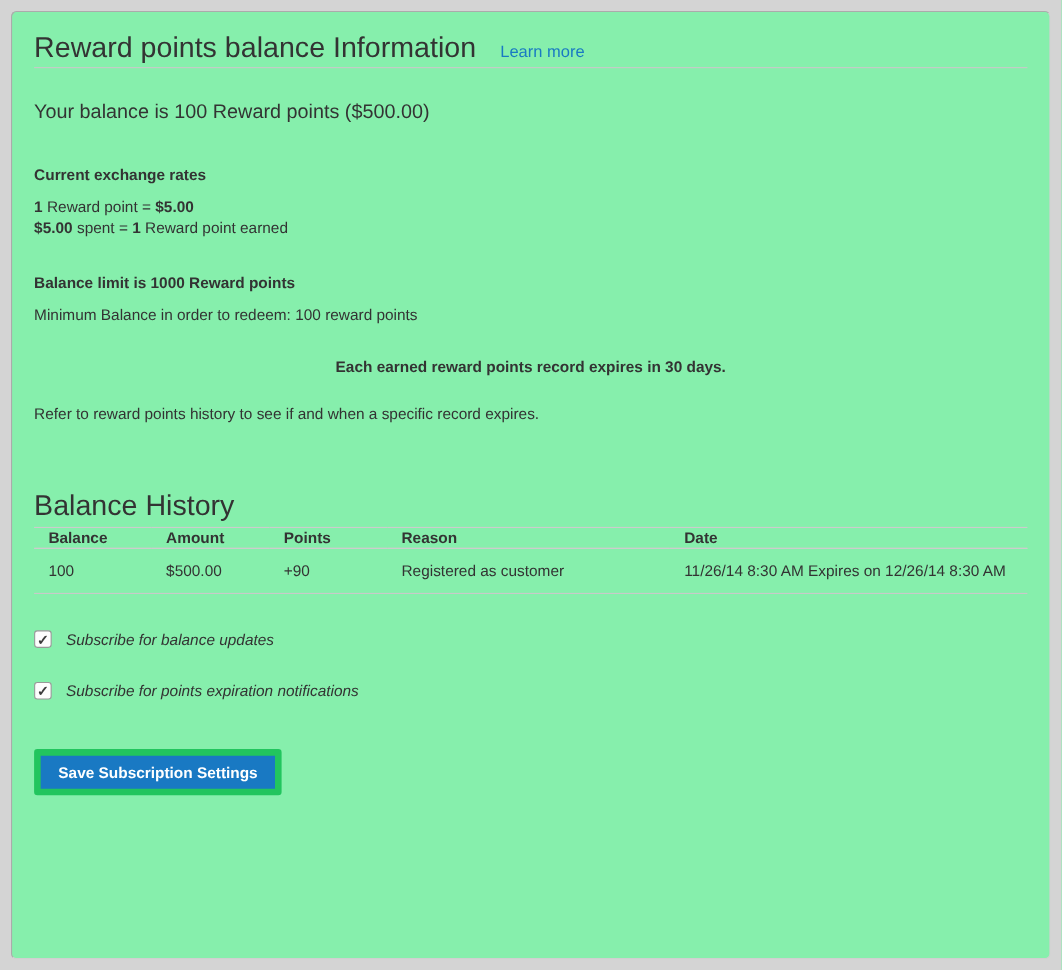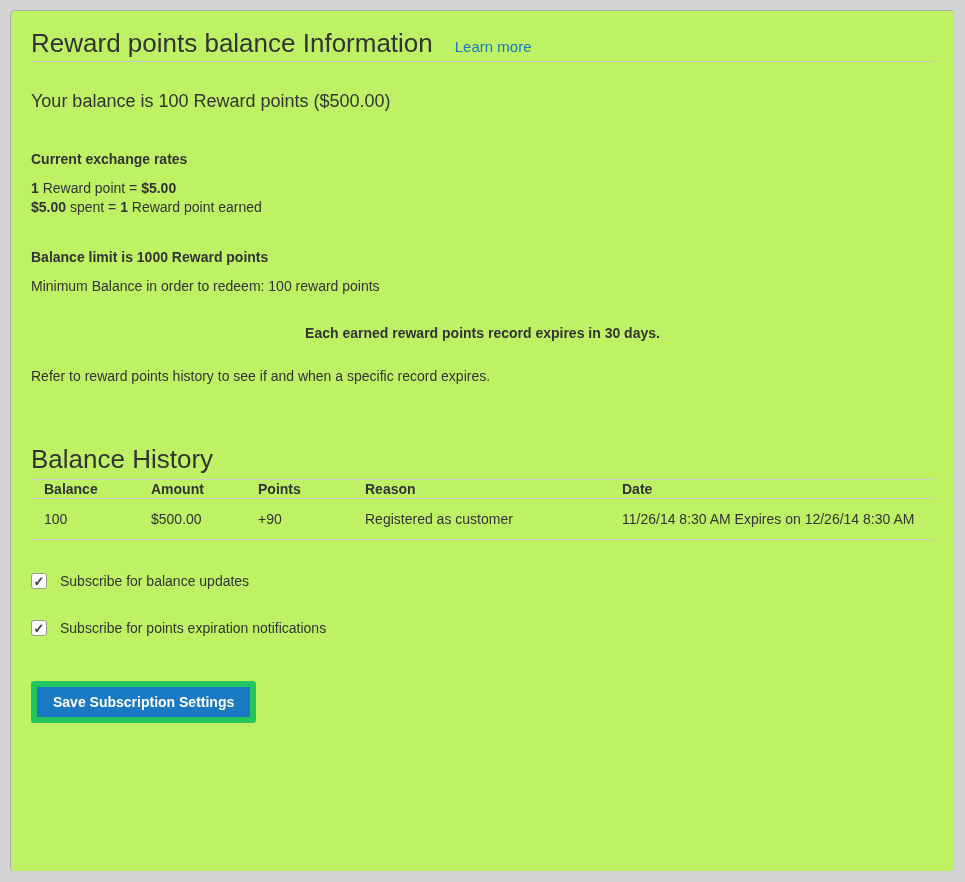--- a/index.html
+++ b/index.html
@@ -7,21 +7,21 @@
   body {
     background: #d4d4d4;
     font-family: "Liberation Sans", sans-serif;
     color: #333;
     font-size: 14px;
   }
   .card {
     position: absolute;
     left: 10px; top: 10px;
     width: 945px; height: 862px;
-    background: #bef264;
+    background: #86efac;
     border: 1px solid #ababab;
     border-right-color: #d0d0d0;
     border-bottom-color: #d0d0d0;
     border-radius: 5px;
     padding: 14px 20px 25px 20px;
     overflow: hidden;
   }
   h1, h2 {
     font-size: 26px;
     font-weight: 300;
@@ -105,21 +105,21 @@
     align-items: center;
     justify-content: center;
     flex: 0 0 auto;
   }
   .checkbox .check-mark {
     font-size: 13px;
     line-height: 13px;
     font-weight: 700;
     color: #3d3d3d;
   }
-  .check-label { line-height: 16px; }
+  .check-label { line-height: 16px; font-style: italic; }
 
   .save-button {
     margin-top: 45px;
     display: inline-block;
     background: #1979c3;
     border: 6px solid #22c55e;
     border-radius: 3px;
     color: #ffffff;
     font-family: "Liberation Sans", sans-serif;
     font-size: 14px;

